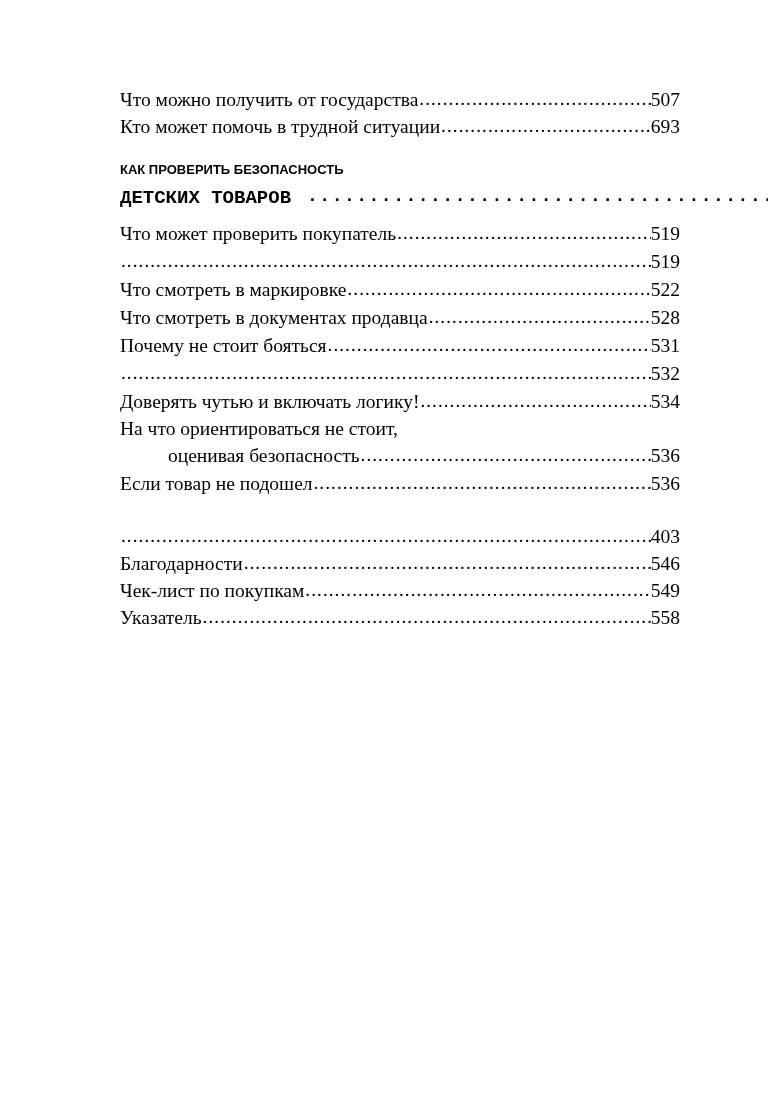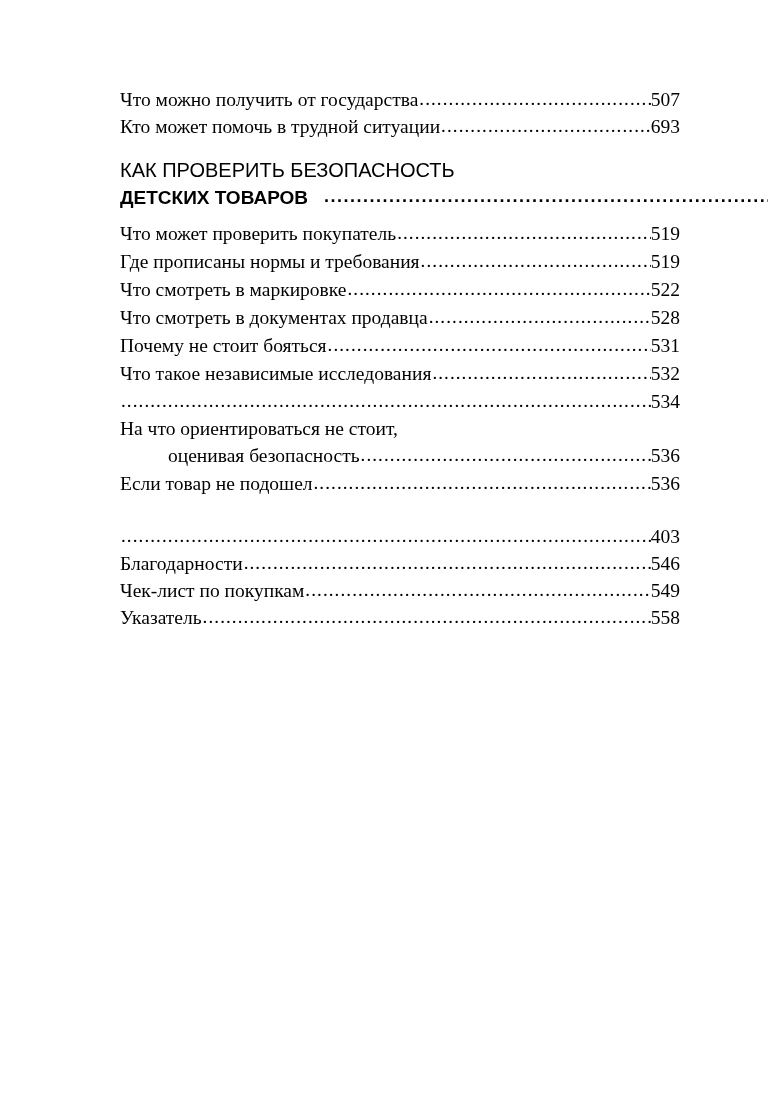--- a/index.html
+++ b/index.html
@@ -50,29 +50,29 @@
     flex: 0 0 auto;
     text-align: right;
   }
   .entry.no-leader .leader { visibility: hidden; }
   .chapter-block {
     margin-top: 16px;
     margin-bottom: 8px;
   }
   .chapter-line1 {
     font-family: "Liberation Sans", "DejaVu Sans", sans-serif;
-    font-weight: normal;
-    font-size: 20px;
+    font-weight: bold;
+    font-size: 13px;
     line-height: 28px;
     white-space: nowrap;
   }
   .chapter-line2 {
     display: flex;
     align-items: flex-end;
-    font-family: Liberation Sans, sans-serif;
+    font-family: Liberation Mono, monospace;
     font-weight: bold;
     font-size: 19px;
     line-height: 28px;
     white-space: nowrap;
     gap: 16px;
   }
   .chapter-line2 .leader {
     letter-spacing: 1.5px;
     font-size: 18px;
     position: relative;
@@ -113,21 +113,20 @@
       </div>
     </div>
 
     <div class="entry sub-entry">
       <span class="title">Что может проверить покупатель</span>
       <span class="leader">...........................................................................................................................................</span>
       <span class="page-num">519</span>
     </div>
 
     <div class="entry sub-entry">
-      <span class="title">Где прописаны нормы и требования</span>
       <span class="leader">...........................................................................................................................................</span>
       <span class="page-num">519</span>
     </div>
 
     <div class="entry sub-entry">
       <span class="title">Что смотреть в маркировке</span>
       <span class="leader">...........................................................................................................................................</span>
       <span class="page-num">522</span>
     </div>
 
@@ -137,26 +136,26 @@
       <span class="page-num">528</span>
     </div>
 
     <div class="entry sub-entry">
       <span class="title">Почему не стоит бояться</span>
       <span class="leader">...........................................................................................................................................</span>
       <span class="page-num">531</span>
     </div>
 
     <div class="entry sub-entry">
-      <span class="title">Что такое независимые исследования</span>
       <span class="leader">...........................................................................................................................................</span>
       <span class="page-num">532</span>
     </div>
 
     <div class="entry sub-entry">
+      <span class="title">Доверять чутью и включать логику!</span>
       <span class="leader">...........................................................................................................................................</span>
       <span class="page-num">534</span>
     </div>
 
     <div>
       <div class="entry no-leader">
         <span class="title">На что ориентироваться не стоит,</span>
         <span class="leader">...........................................................................................................................................</span>
         <span class="page-num"></span>
       </div>

